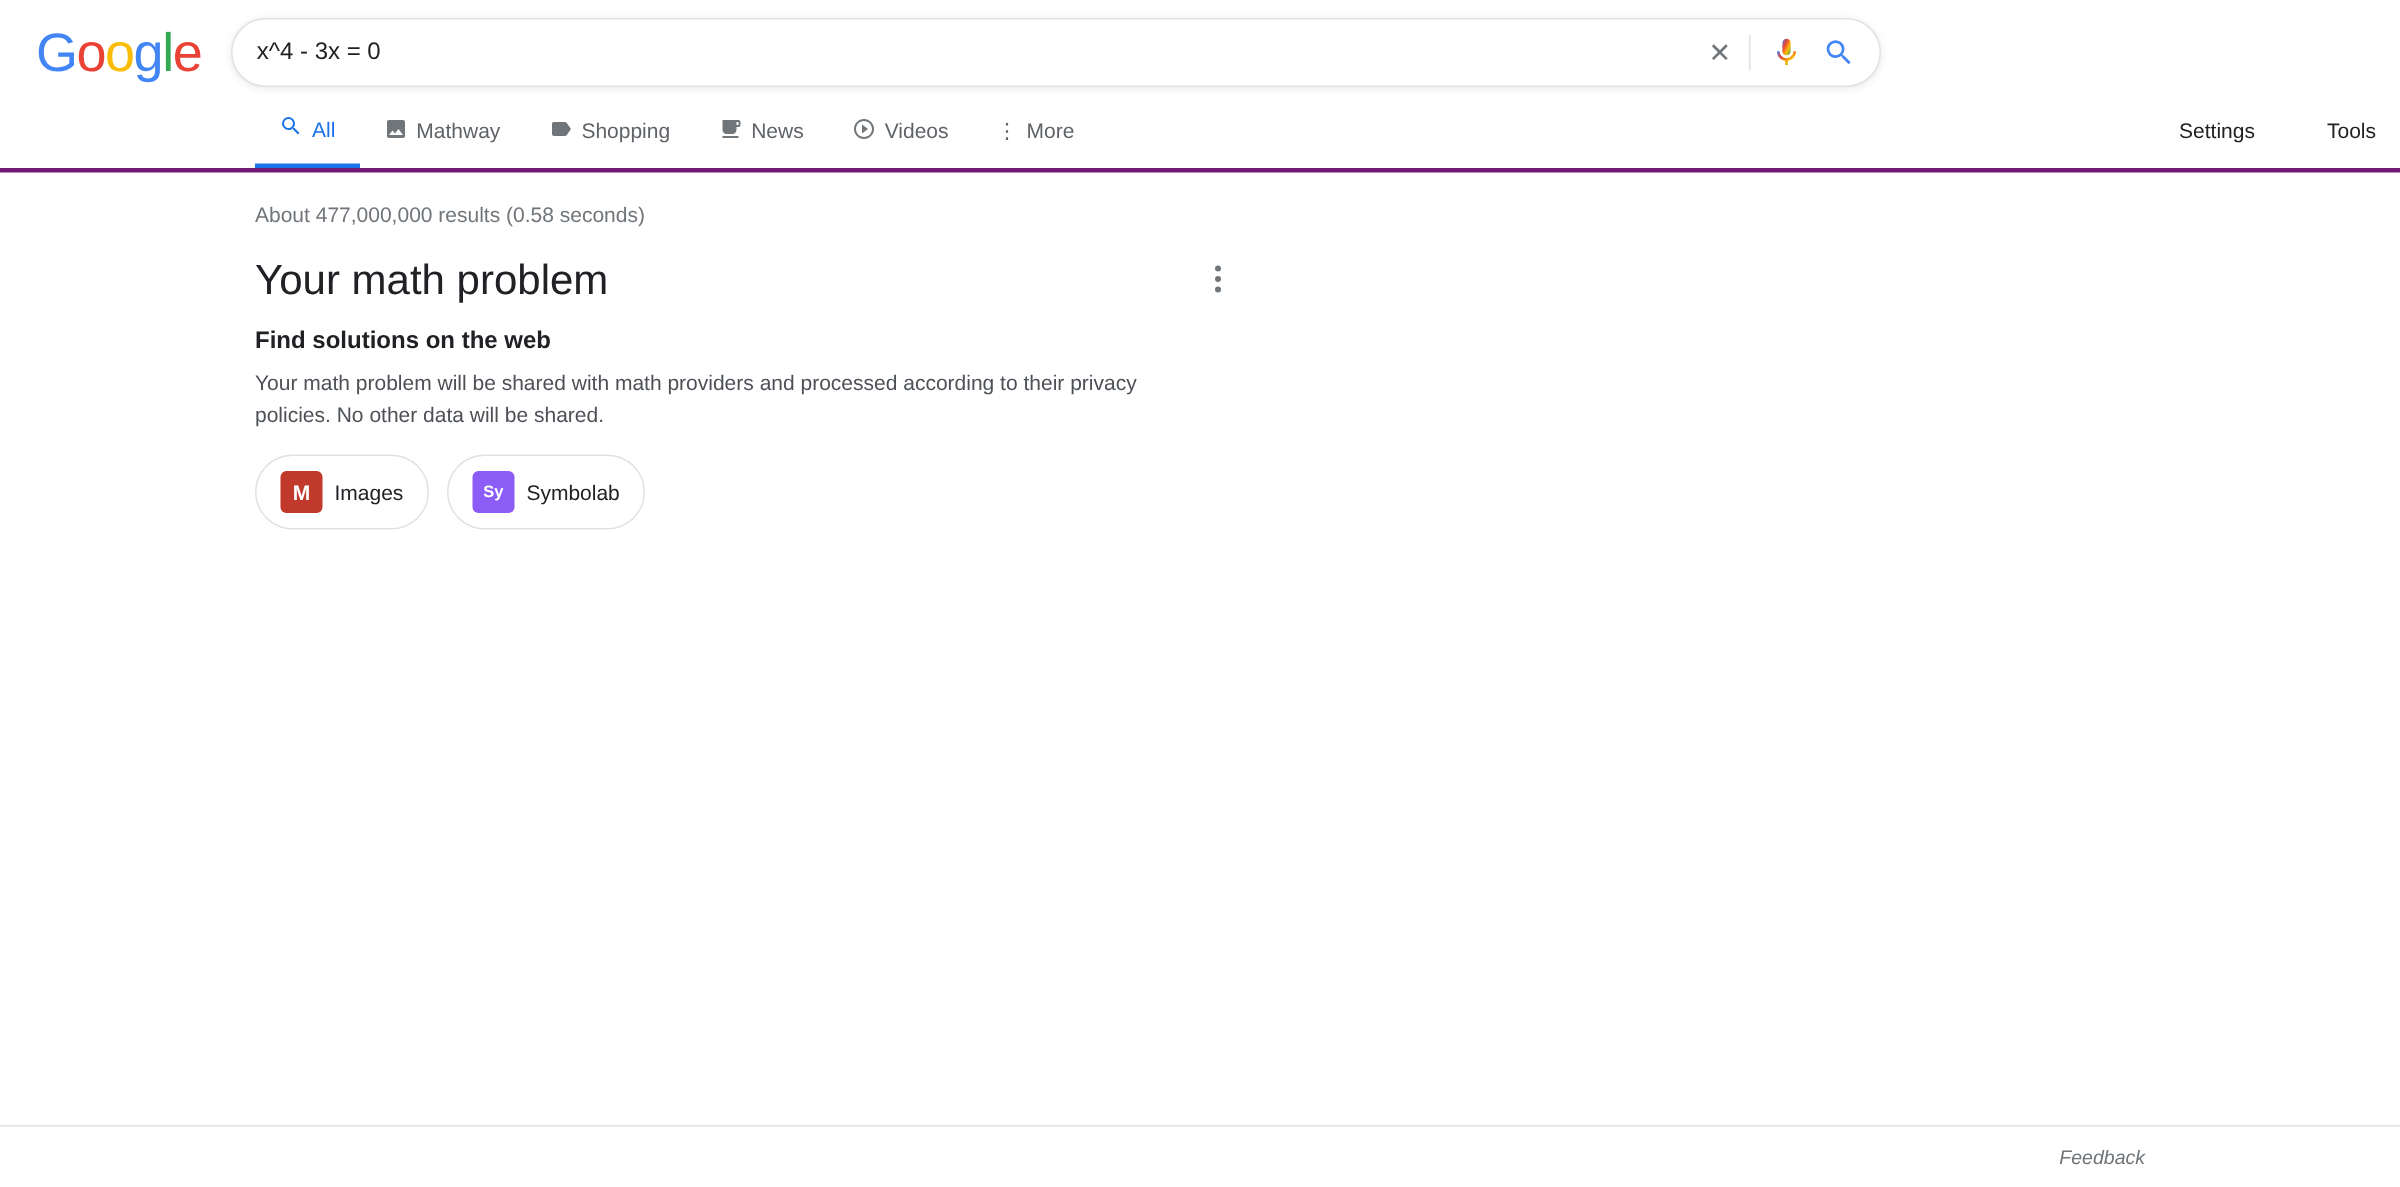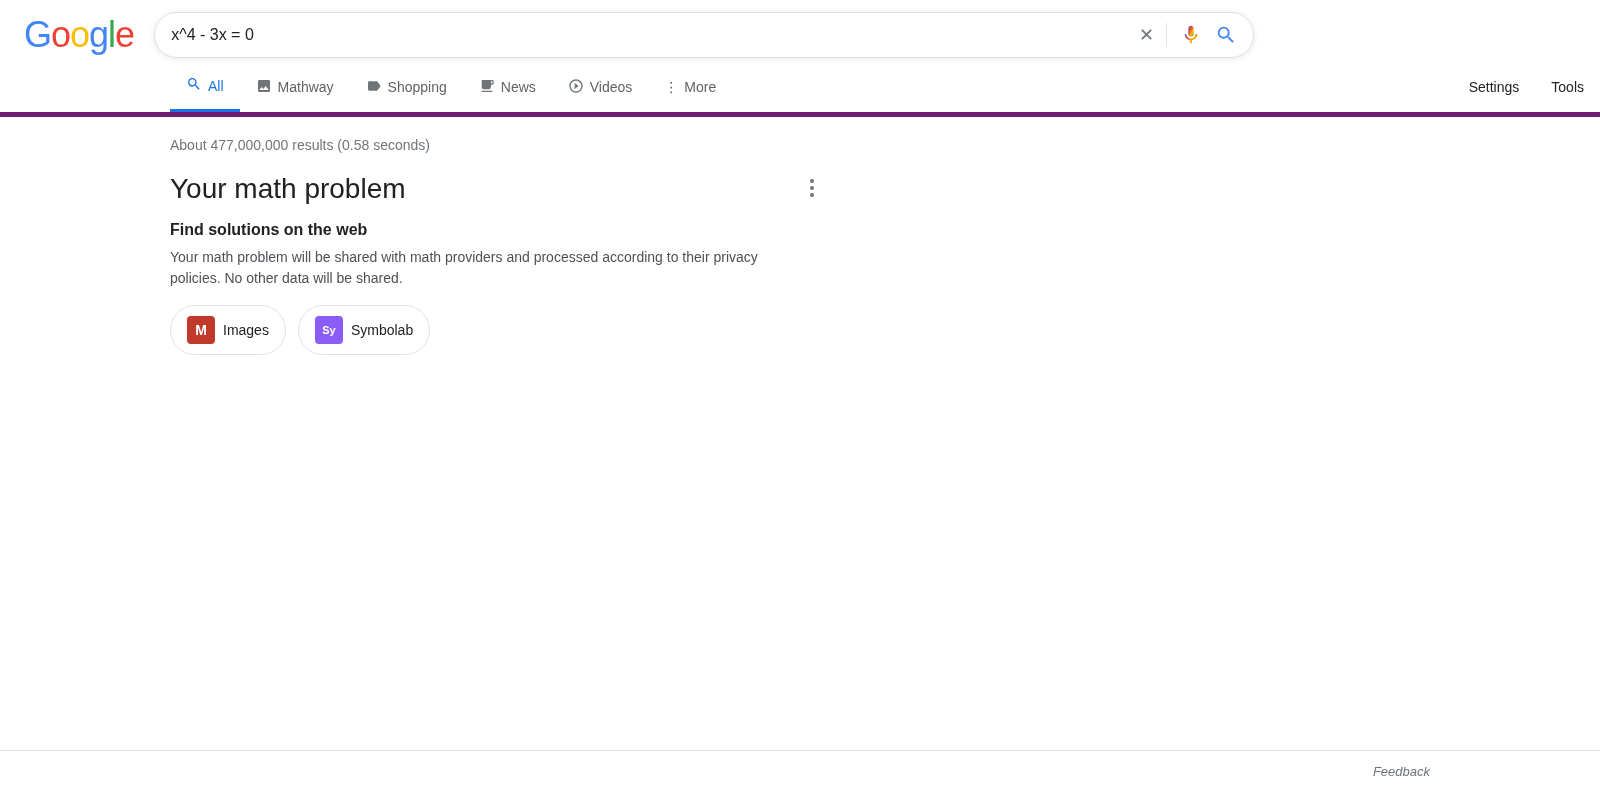--- a/index.html
+++ b/index.html
@@ -95,21 +95,21 @@
       cursor: pointer;
       display: flex;
       align-items: center;
     }
 
     
     .nav-tabs {
       display: flex;
       align-items: center;
       padding: 0 0 0 170px;
-      border-bottom: 5px solid #701a75;
+      border-bottom: 3px solid #701a75;
       margin-top: 4px;
     }
 
     .nav-tab {
       display: flex;
       align-items: center;
       gap: 6px;
       padding: 14px 16px;
       cursor: pointer;
       color: #5f6368;
@@ -125,21 +125,21 @@
     }
 
     .nav-tab-icon {
       font-size: 14px;
     }
 
     .nav-right {
       margin-left: auto;
       display: flex;
       align-items: center;
-      gap: 0;
+      gap: 16px;
     }
 
     .nav-right .nav-tab {
       color: #202124;
     }
 
     
     .main-content {
       padding: 20px 0 0 170px;
       max-width: 760px;

